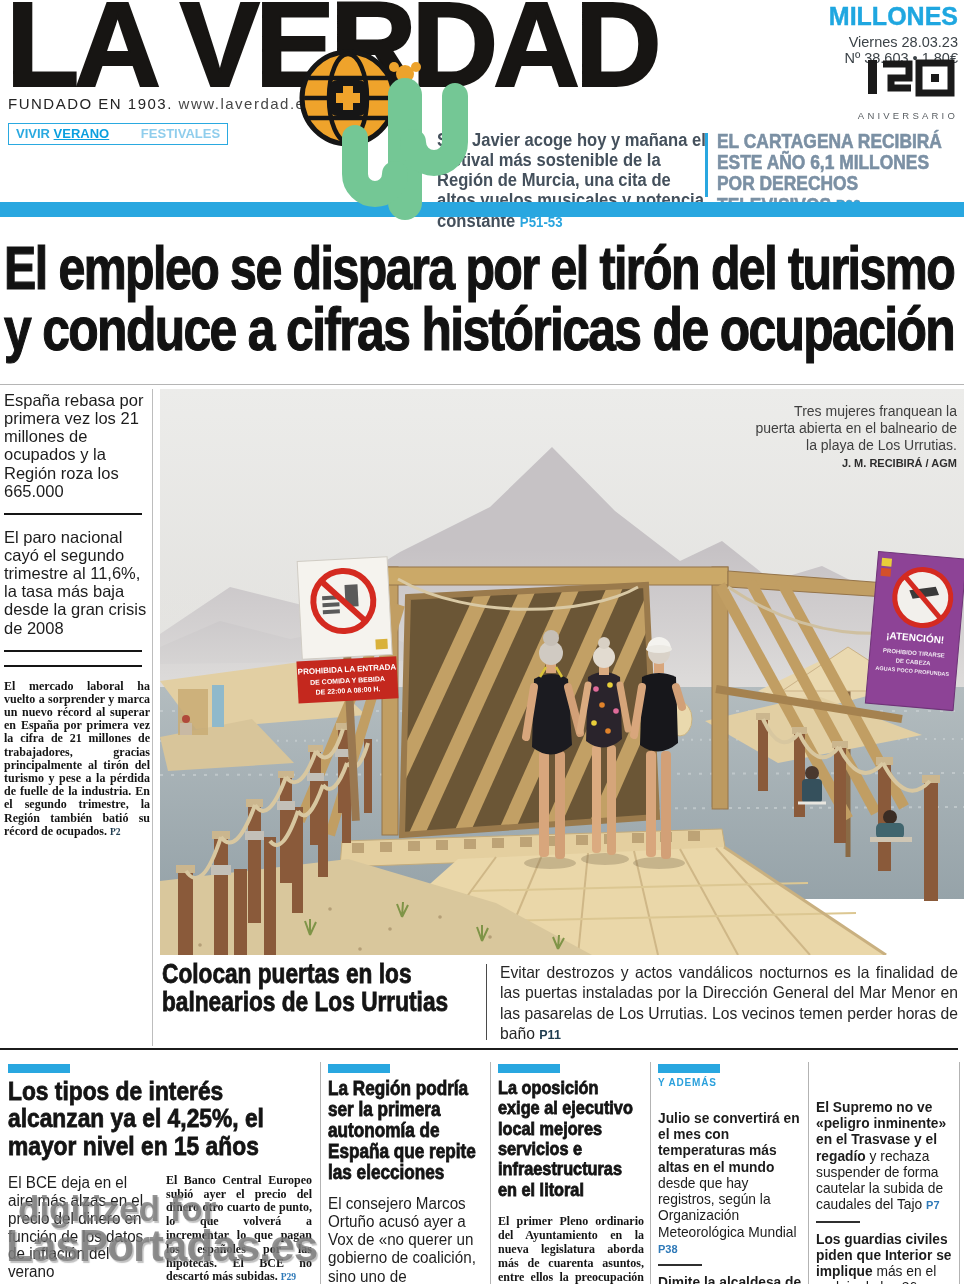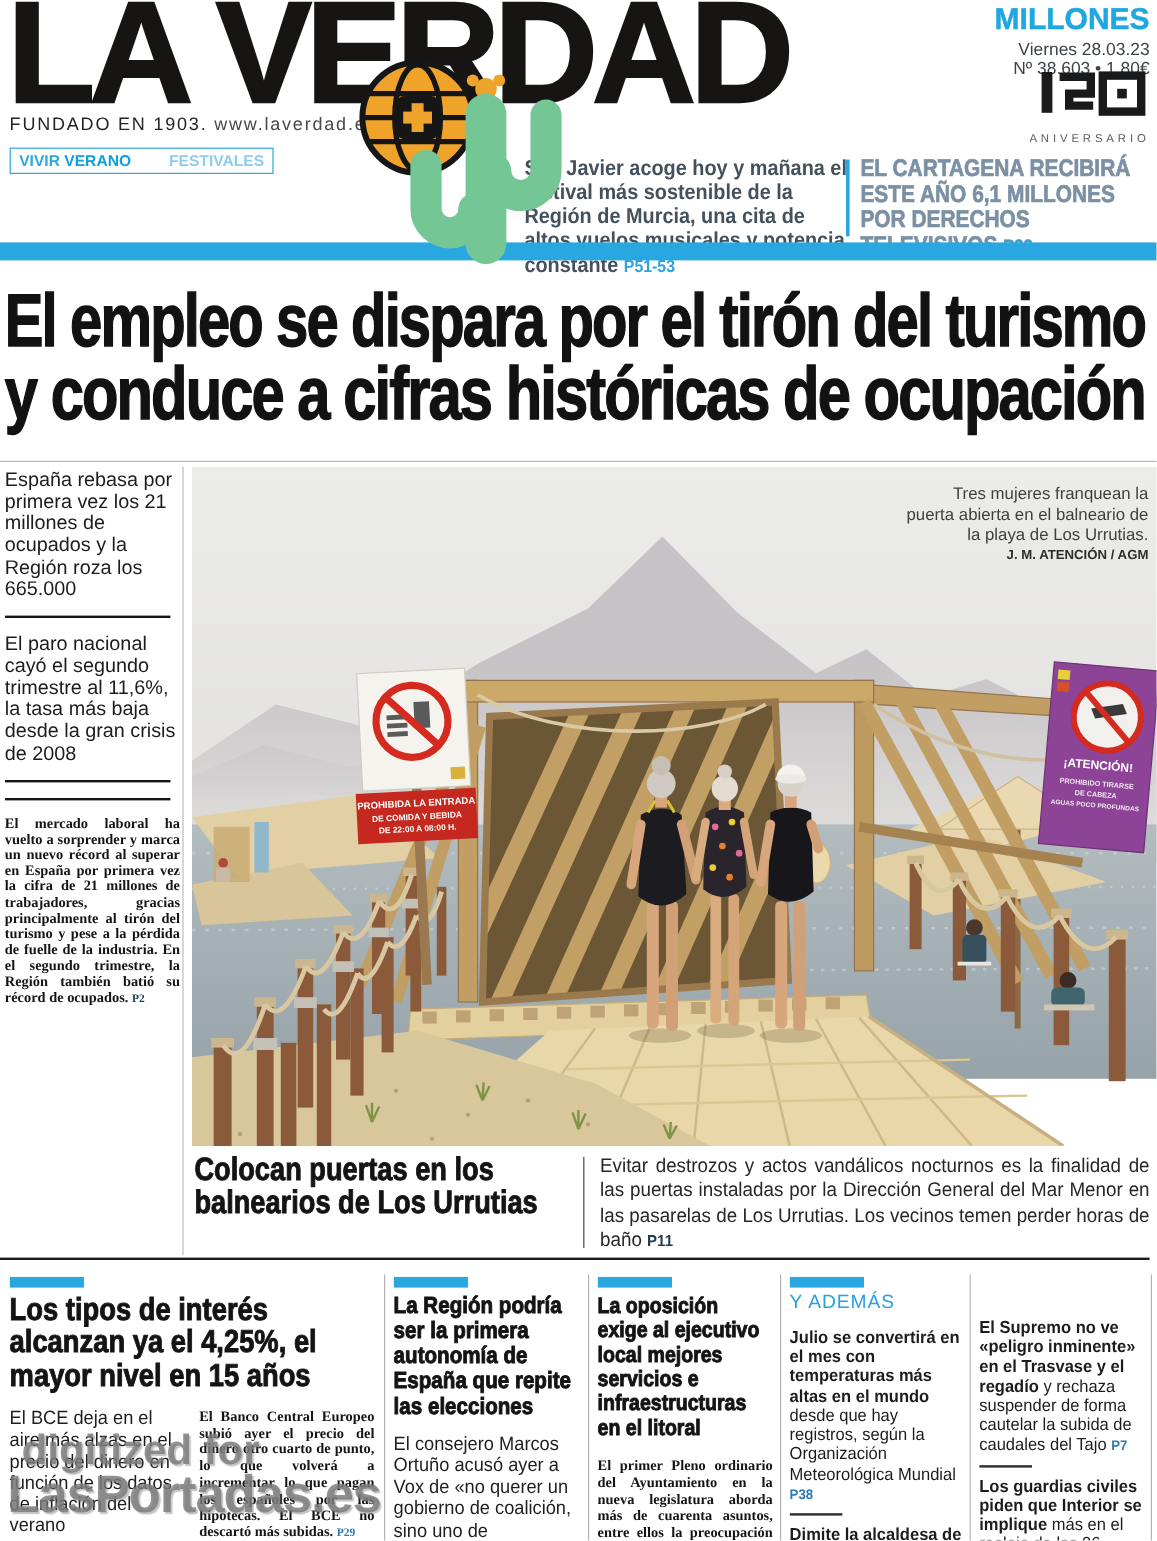--- a/index.html
+++ b/index.html
@@ -49,21 +49,21 @@
       <rect x="2" y="2" width="9" height="34" fill="#1a1a1a"></rect>
       <path d="M17,6 H43 V20 H25 V30 H45" stroke="#1a1a1a" stroke-width="7" fill="none"></path>
       <rect x="53" y="5" width="32" height="30" fill="none" stroke="#1a1a1a" stroke-width="7"></rect>
       <rect x="65" y="16" width="8" height="8" fill="#1a1a1a"></rect>
     </svg>
     <div style="margin-top:44px;font-size:9.5px;letter-spacing:3.2px;color:#5a5f63;">ANIVERSARIO</div>
   </div>
 
   <div class="abs" style="left:8px;top:123px;border:1px solid #2aa9e0;padding:2px 7px 3px;font-size:13px;font-weight:700;">
     <span style="color:#2aa9e0;">VIVIR</span>
-    <span style="color:#0a9fdf;font-weight:800;">VERANO</span>
+    <span style="color:#0a9fdf;font-weight:800;text-decoration:underline;">VERANO</span>
     <span style="color:#8fcdec;margin-left:28px;">FESTIVALES</span>
   </div>
 
   <div class="abs" style="left:437px;top:130px;width:272px;">
     <div class="cx92" style="font-size:18px;font-weight:700;color:#44505c;line-height:1.12;">
       <span>San Javier acoge hoy y mañana el festival más sostenible de la Región de Murcia, una cita de altos vuelos musicales y potencia constante</span>
       <span class="pref cyan">P51-53</span>
     </div>
   </div>
 
@@ -405,21 +405,21 @@
       <line x1="740" y1="188" x2="780" y2="228" stroke="#d42a20" stroke-width="5"></line>
       <text x="756" y="252" text-anchor="middle" font-size="10" font-weight="bold" fill="#fff" font-family="Liberation Sans, sans-serif">¡ATENCIÓN!</text>
       <text x="756" y="266" text-anchor="middle" font-size="6" font-weight="bold" fill="#efe6f0" font-family="Liberation Sans, sans-serif">PROHIBIDO TIRARSE</text>
       <text x="756" y="275" text-anchor="middle" font-size="6" font-weight="bold" fill="#efe6f0" font-family="Liberation Sans, sans-serif">DE CABEZA</text>
       <text x="756" y="284" text-anchor="middle" font-size="5.5" font-weight="bold" fill="#efe6f0" font-family="Liberation Sans, sans-serif">AGUAS POCO PROFUNDAS</text>
     </g>
   </svg>
 
   <div class="abs" style="left:752px;top:403px;width:205px;text-align:right;">
     <div style="font-size:14px;font-weight:500;color:#3f3f3f;line-height:1.2;">Tres mujeres franquean la puerta abierta en el balneario de la playa de Los Urrutias.</div>
-    <div style="font-size:11px;font-weight:800;color:#2d2d2d;margin-top:4px;">J. M. ATENCIÓN / AGM</div>
+    <div style="font-size:11px;font-weight:800;color:#2d2d2d;margin-top:4px;">J. M. RECIBIRÁ / AGM</div>
   </div>
 
   <div class="abs" style="left:162px;top:961px;width:310px;">
     <div class="blackhead cx84" style="font-size:27px;">Colocan puertas en los balnearios de Los Urrutias</div>
   </div>
   <div class="abs vline" style="left:486px;top:964px;height:76px;background:#4a4a4a;"></div>
   <div class="abs" style="left:500px;top:962px;width:458px;">
     <div class="cx95" style="font-size:16.5px;font-weight:500;color:#262626;line-height:1.24;text-align:justify;">
       <span>Evitar destrozos y actos vandálicos nocturnos es la finalidad de las puertas instaladas por la Dirección General del Mar Menor en las pasarelas de Los Urrutias. Los vecinos temen perder horas de baño</span>
       <span class="pref dark">P11</span>
@@ -460,21 +460,21 @@
     <div class="blackhead cx88" style="font-size:18.5px;line-height:1.1;">La oposición exige al ejecutivo local mejores servicios e infraestructuras en el litoral</div>
     <div class="serif" style="font-size:12px;line-height:1.17;color:#141414;margin-top:14px;">
       <span>El primer Pleno ordinario del Ayuntamiento en la nueva legislatura aborda más de cuarenta asuntos, entre ellos la preocupación por los servicios en pueblos como Los Nietos.</span>
       
     </div>
   </div>
   <div class="abs vline" style="left:650px;top:1062px;height:222px;"></div>
 
   <div class="abs" style="left:658px;top:1064px;width:144px;height:220px;overflow:hidden;">
     <div style="width:62px;height:9px;background:#29a7e0;margin-bottom:4px;"></div>
-    <div style="font-size:16px;font-weight:400;color:#2aa0dc;letter-spacing:.8px;margin-bottom:12px;">Y ADEMÁS</div>
+    <div style="font-size:10px;font-weight:700;color:#2aa0dc;letter-spacing:.8px;margin-bottom:22px;">Y ADEMÁS</div>
     <div class="cx95" style="font-size:14.5px;line-height:1.12;color:#1c1c1c;">
       <span class="lead">Julio se convertirá en el mes con temperaturas más altas en el mundo</span>
       <span>desde que hay registros, según la Organización Meteorológica Mundial</span>
       <span class="pref">P38</span>
     </div>
     <div class="srule"></div>
     <div class="cx95" style="font-size:14.5px;line-height:1.12;color:#1c1c1c;">
       <span class="lead">Dimite la alcaldesa de Las Torres de Cotillas,</span>
       
       

